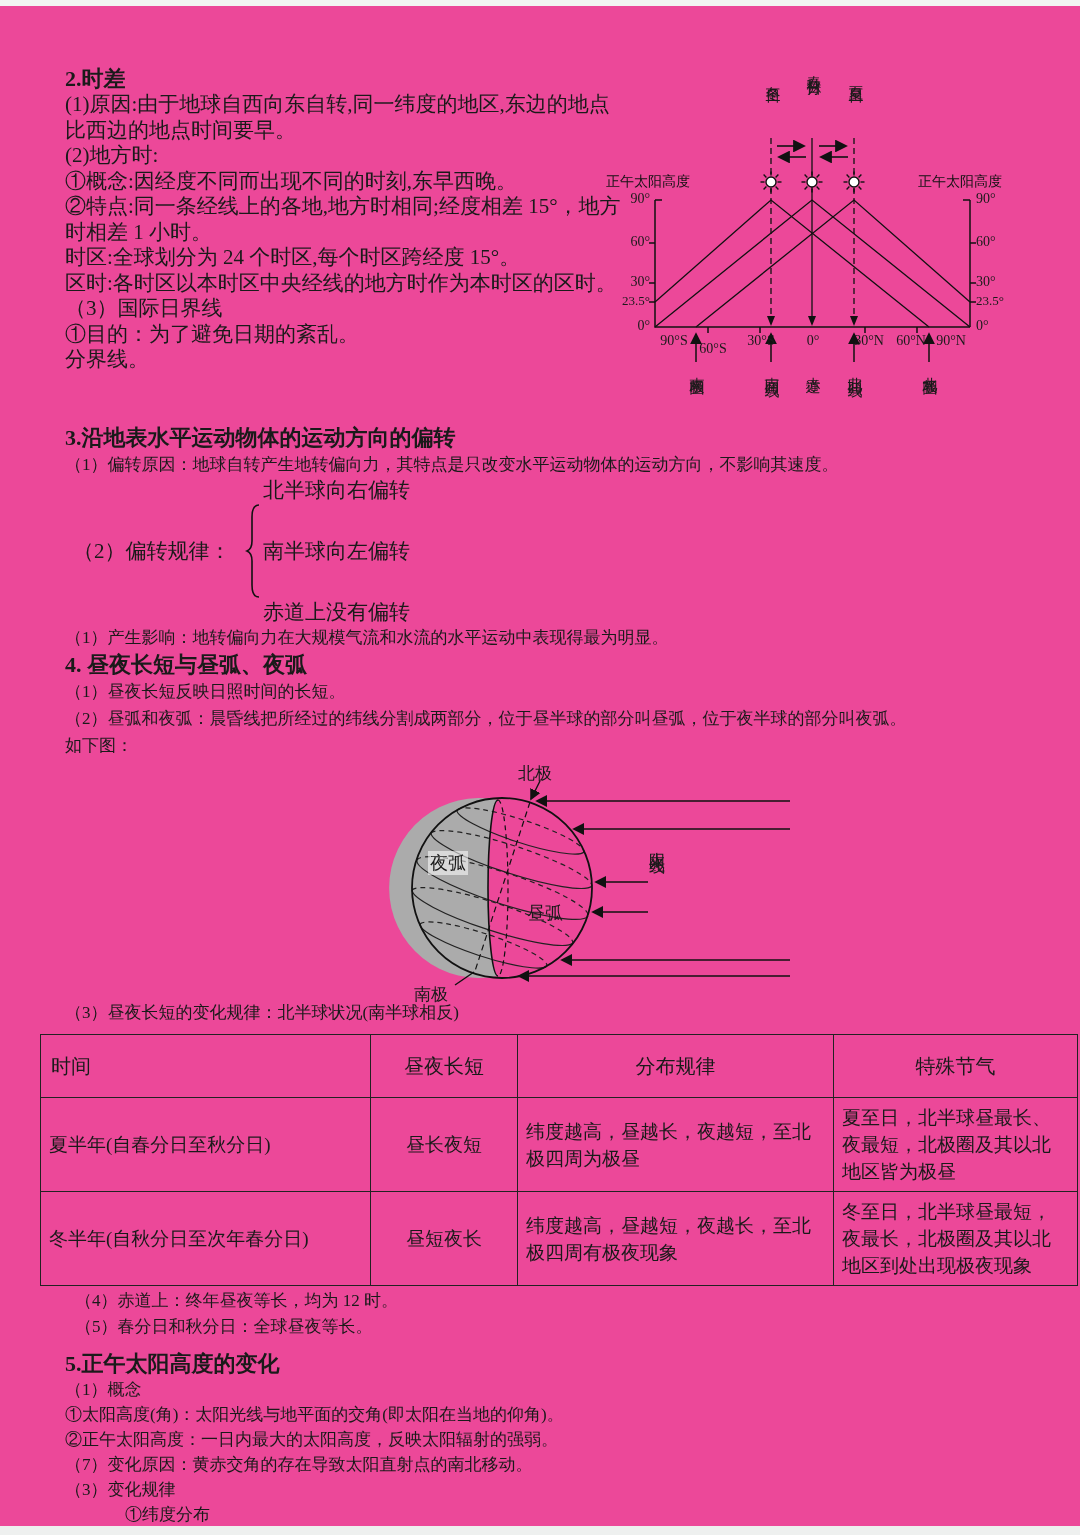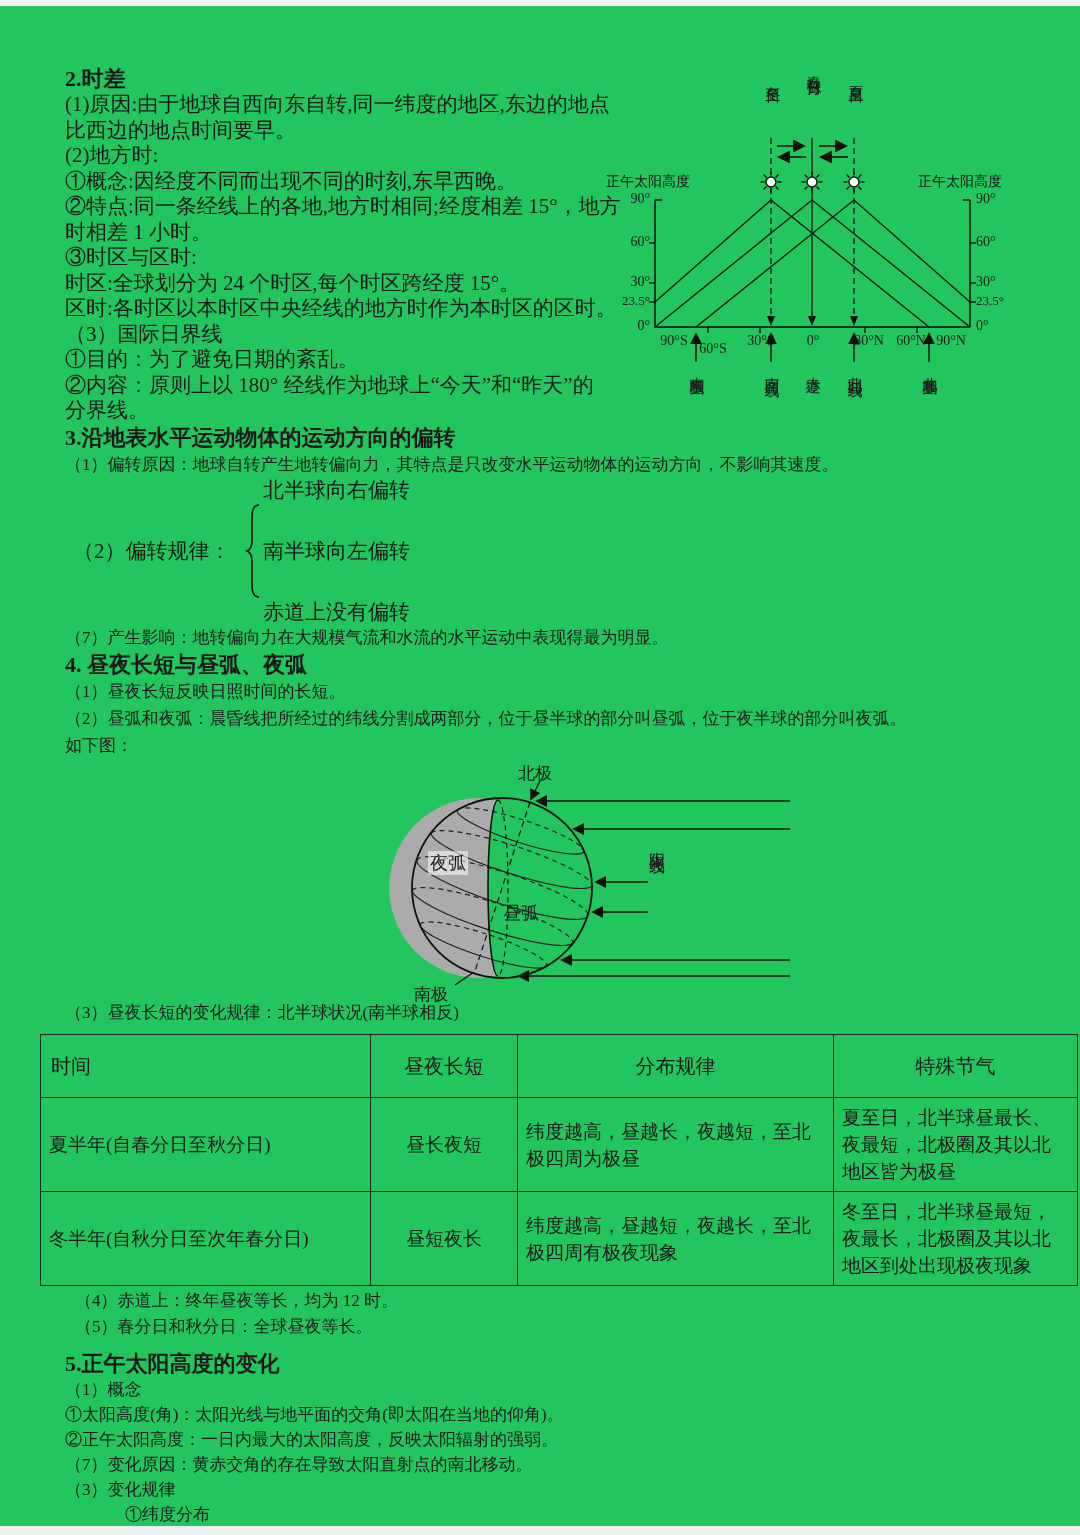--- a/index.html
+++ b/index.html
@@ -1,18 +1,18 @@
 <!DOCTYPE html>
 <html><head>
 <meta charset="utf-8">
 <style>
   html,body{margin:0;padding:0;}
   body{background:#ffffff;font-family:"Liberation Serif",serif;color:#1a1a1a;
        -webkit-font-smoothing:antialiased;}
-  .page{position:relative;width:1080px;height:1535px;background:#22c55e;overflow:hidden;}
+  .page{position:relative;width:1080px;height:1535px;background:#ec4899;overflow:hidden;}
   .strip-top{position:absolute;top:0;left:0;width:1080px;height:6px;background:#f2f4f3;}
   .strip-bottom{position:absolute;bottom:0;left:0;width:1080px;height:9px;background:#eef0ef;}
 
   .h-bold{font-weight:bold;font-size:22px;line-height:27px;}
   .bodyline{font-size:17px;line-height:27px;white-space:nowrap;}
 
   
   .s2-region{position:relative;margin:66px 0 0 65px;height:358px;}
   .s2-col{width:570px;font-size:21px;line-height:25.5px;}
   .s2-col .h-bold{line-height:26px;}
@@ -34,21 +34,21 @@
   
   .main{margin-left:65px;width:1005px;}
   .brace-row{display:flex;align-items:center;margin:2px 0 2px 8px;}
   .brace-label{font-size:21px;width:172px;}
   .brace-items{display:flex;flex-direction:column;row-gap:12px;font-size:21px;line-height:20px;margin-left:2px;gap:41px;}
 
   .globe-wrap{position:relative;width:415px;height:240px;margin-left:315px;}
   .globe-wrap svg{position:absolute;left:0;top:0;}
   .g-lbl{position:absolute;font-size:17px;white-space:nowrap;}
   .g-night{background:rgba(255,255,255,0.55);padding:0 2px;font-size:18px;}
-  .g-day{font-size:18px;}
+  .g-day{font-size:18px;margin-left:24px;}
 
   table.dn{border-collapse:collapse;margin:8px 0 2px -25px;table-layout:fixed;width:1008px;
            font-size:19px;}
   table.dn td,table.dn th{border:1.5px solid #222;font-weight:normal;vertical-align:middle;}
   table.dn th{height:50px;text-align:center;font-size:20px;}
   table.dn td{padding:6px 8px;line-height:27px;}
   .c1{width:318px;padding-left:10px;}
   .c2{width:144px;text-align:center;}
   .c3{width:313px;}
   .c4{width:233px;padding:6px 5px;}
@@ -67,26 +67,24 @@
 
   <div class="s2-region">
     <div class="s2-col">
       <div class="h-bold">2.时差</div>
       <div>(1)原因:由于地球自西向东自转,同一纬度的地区,东边的地点</div>
       <div>比西边的地点时间要早。</div>
       <div>(2)地方时:</div>
       <div>①概念:因经度不同而出现不同的时刻,东早西晚。</div>
       <div>②特点:同一条经线上的各地,地方时相同;经度相差 15°，地方</div>
       <div>时相差 1 小时。</div>
-      <div>③时区与区时:</div>
       <div>时区:全球划分为 24 个时区,每个时区跨经度 15°。</div>
       <div>区时:各时区以本时区中央经线的地方时作为本时区的区时。</div>
       <div>（3）国际日界线</div>
       <div>①目的：为了避免日期的紊乱。</div>
-      <div>②内容：原则上以 180° 经线作为地球上“今天”和“昨天”的</div>
       <div>分界线。</div>
     </div>
 
     <div class="chart">
       <svg width="470" height="370" viewBox="0 0 470 370">
         <defs>
           <marker id="ah" viewBox="0 0 10 10" refX="8.5" refY="5" markerWidth="8" markerHeight="8" orient="auto-start-reverse">
             <path d="M0,0 L10,5 L0,10 z" fill="#111"></path>
           </marker>
           <g id="sun" stroke="#111" stroke-width="1.4">
@@ -193,21 +191,21 @@
       <div class="brace-label">（2）偏转规律：</div>
       <svg width="16" height="96" viewBox="0 0 16 96">
         <path d="M14,2 Q7,2 7,14 L7,38 Q7,46 2,48 Q7,50 7,58 L7,82 Q7,94 14,94" fill="none" stroke="#111" stroke-width="1.6"></path>
       </svg>
       <div class="brace-items">
         <div>北半球向右偏转</div>
         <div>南半球向左偏转</div>
         <div>赤道上没有偏转</div>
       </div>
     </div>
-    <div class="bodyline">（7）产生影响：地转偏向力在大规模气流和水流的水平运动中表现得最为明显。</div>
+    <div class="bodyline">（1）产生影响：地转偏向力在大规模气流和水流的水平运动中表现得最为明显。</div>
 
     <div class="h-bold">4.  昼夜长短与昼弧、夜弧</div>
     <div class="bodyline">（1）昼夜长短反映日照时间的长短。</div>
     <div class="bodyline">（2）昼弧和夜弧：晨昏线把所经过的纬线分割成两部分，位于昼半球的部分叫昼弧，位于夜半球的部分叫夜弧。</div>
     <div class="bodyline">如下图：</div>
 
     <div class="globe-wrap">
       <svg width="415" height="252" viewBox="0 0 415 252">
         <defs>
           <marker id="gah" viewBox="0 0 10 10" refX="8.5" refY="5" markerWidth="8" markerHeight="8" orient="auto-start-reverse">

